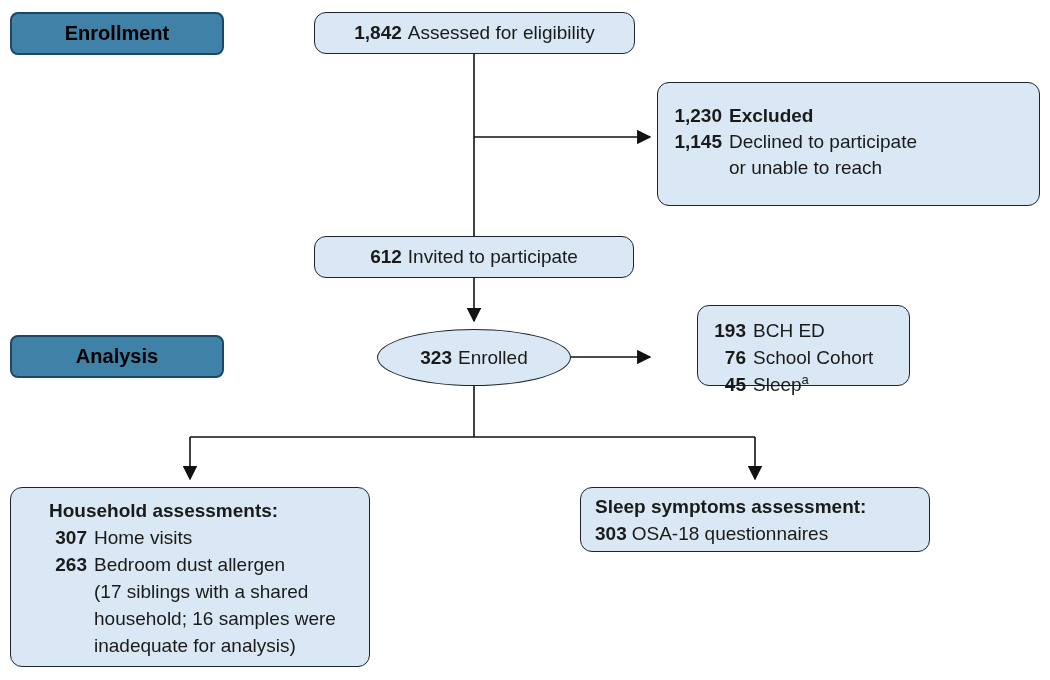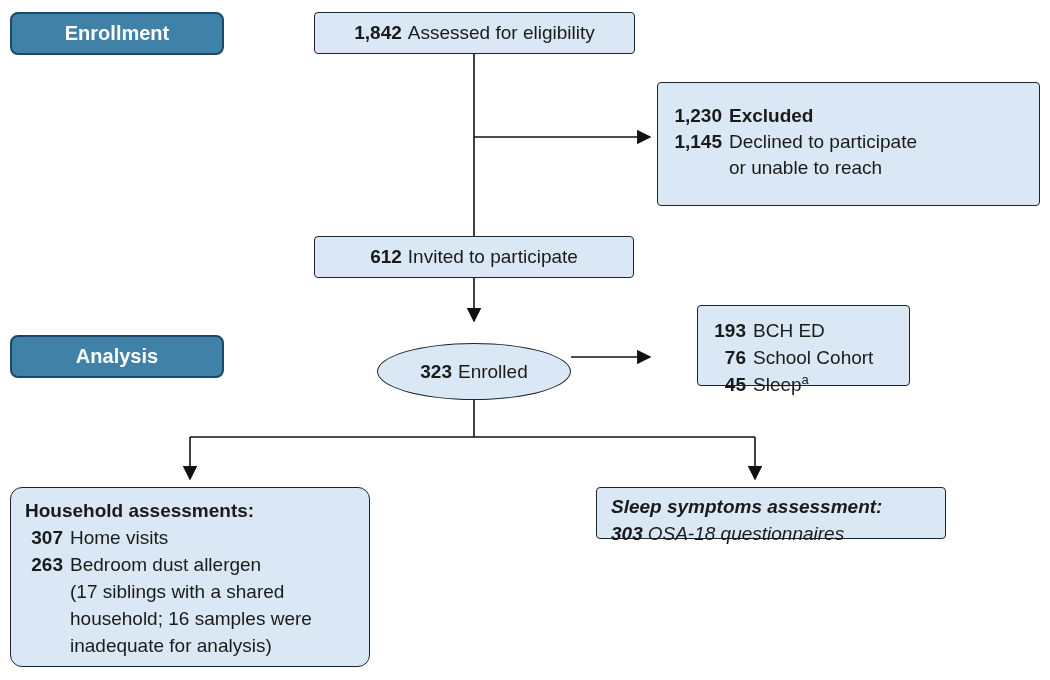--- a/index.html
+++ b/index.html
@@ -30,32 +30,32 @@
     pointer-events: none;
   }
   .connector { stroke: var(--line-color); stroke-width: 1.6; fill: none; }
   .arrowhead-fill { fill: var(--line-color); }
 
   .stage-label {
     position: absolute;
     background: var(--stage-fill);
     border: 2.5px solid var(--stage-border);
     border-radius: 8px;
-    color: #ffffff;
+    color: #000000;
     font-size: 20px;
     font-weight: 700;
     display: flex;
     align-items: center;
     justify-content: center;
   }
   .flow-box {
     position: absolute;
     background: var(--box-fill);
     border: 1.6px solid var(--box-border);
-    border-radius: 4px;
+    border-radius: 12px;
     font-size: 19px;
     line-height: 26px;
   }
   .flow-box.center {
     display: flex;
     align-items: center;
     justify-content: center;
   }
   .ellipse {
     border-radius: 50%;
@@ -76,21 +76,21 @@
   .excluded-box .row .num { width: 50px; }
   .excluded-box .row.cont { padding-left: 57px; }
 
   
   .sources-box { line-height: 27px; }
   .sources-box .rows { padding: 11px 12px; }
   .sources-box .row .num { width: 36px; }
   sup { font-size: 13px; line-height: 0; }
 
   
-  .household-box { line-height: 27px; border-radius: 12px; }
+  .household-box { line-height: 27px; border-radius: 12px; padding-left: 24px; }
   .household-box .rows { padding: 9px 14px; }
   .household-box .row .num { width: 38px; }
   .household-box .row.cont { padding-left: 45px; }
 
   
   .sleep-box { line-height: 27px; }
   .sleep-box .rows { padding: 5px 14px; }
   .sleep-box .row .num { width: auto; }
 </style>
 </head>
@@ -140,21 +140,21 @@
         <span class="lbl" style="margin-left:0">or unable to reach</span>
       </div>
     </div>
   </div>
 
   <div class="flow-box center" style="left:314px; top:236px; width:320px; height:42px;">
     <span class="num">612</span>
     <span class="lbl">Invited to participate</span>
   </div>
 
-  <div class="flow-box center ellipse" style="left:377px; top:343px; width:194px; height:57px;align-items:center;">
+  <div class="flow-box center ellipse" style="left:377px; top:329px; width:194px; height:57px;align-items:center;">
     <span class="num">323</span>
     <span class="lbl">Enrolled</span>
   </div>
 
   <div class="flow-box sources-box" style="left:657px; top:305px; width:213px; height:81px;margin-left:40px;">
     <div class="rows">
       <div class="row">
         <span class="num">193</span>
         <span class="lbl">BCH ED</span>
       </div>
@@ -187,21 +187,21 @@
       </div>
       <div class="row cont">
         <span>household; 16 samples were</span>
       </div>
       <div class="row cont">
         <span>inadequate for analysis)</span>
       </div>
     </div>
   </div>
 
-  <div class="flow-box sleep-box" style="left:596px; top:487px; width:350px; height:52px;font-style:italic;">
+  <div class="flow-box sleep-box" style="left:580px; top:487px; width:350px; height:65px;">
     <div class="rows">
       <div class="row title">
         <span>Sleep symptoms assessment:</span>
       </div>
       <div class="row">
         <span class="num">303</span>
         <span class="lbl" style="margin-left:5px">OSA-18 questionnaires</span>
       </div>
     </div>
   </div>

